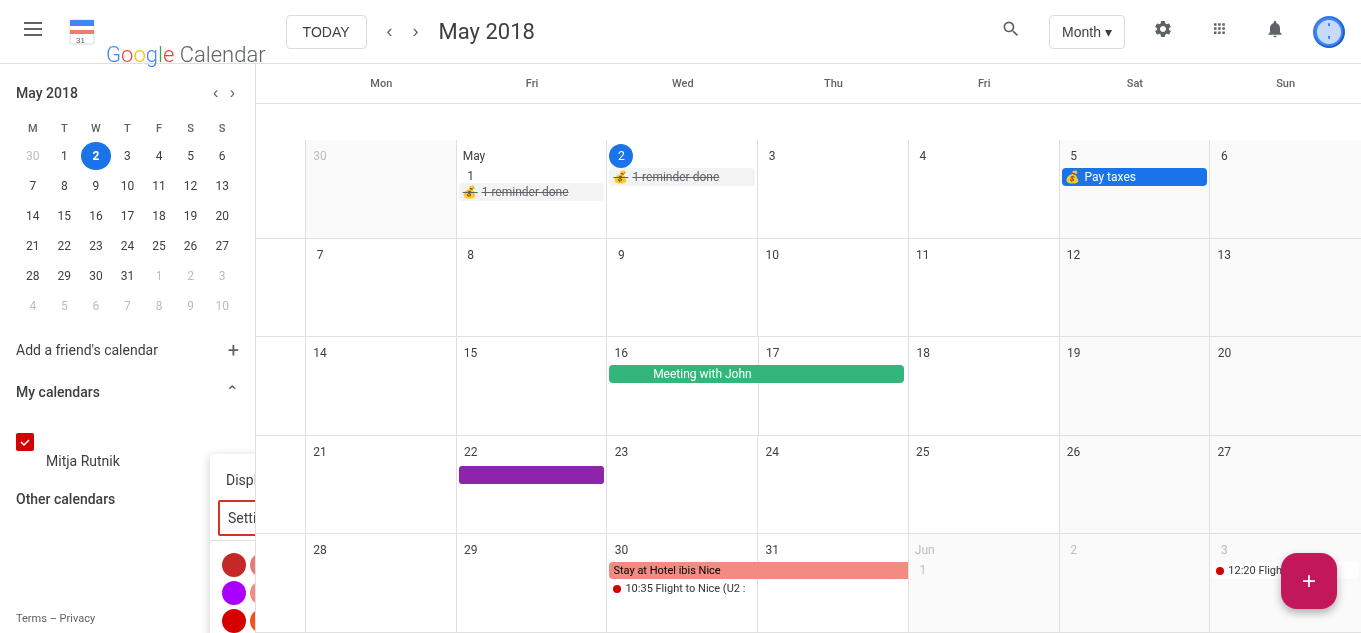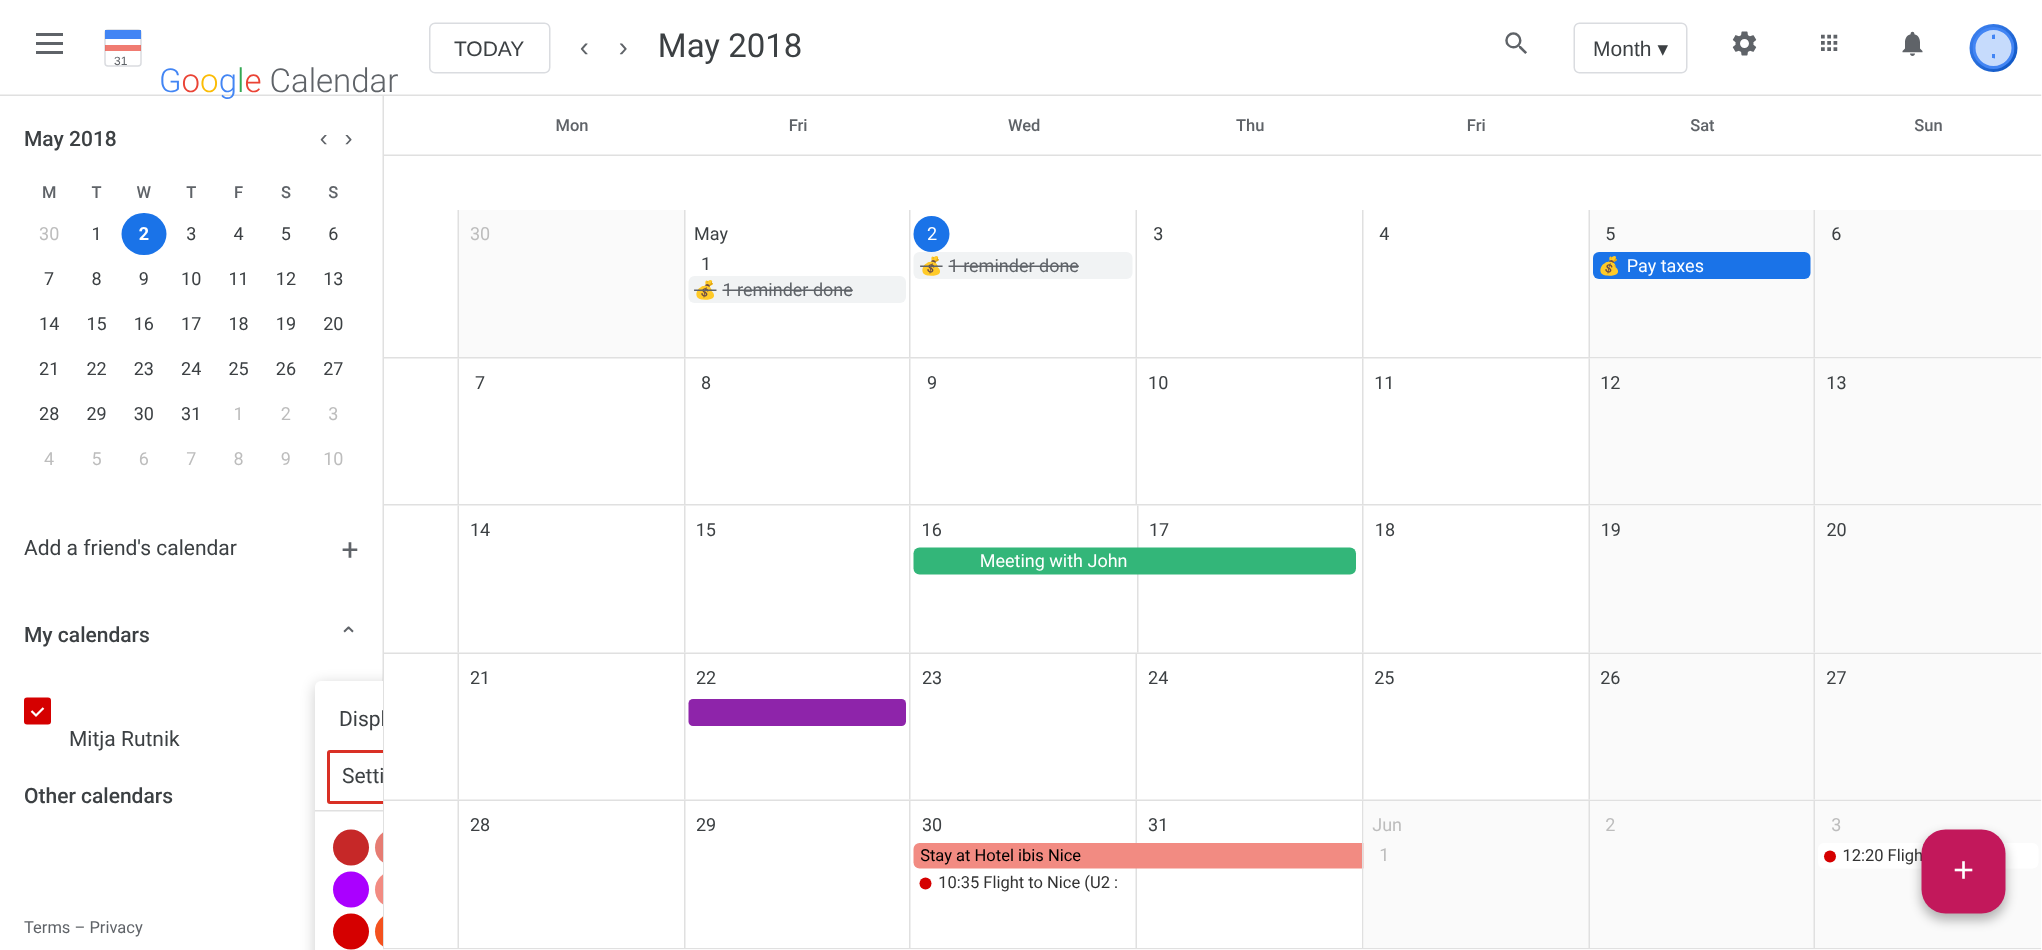--- a/index.html
+++ b/index.html
@@ -38,21 +38,21 @@
     .mini-cal-header { display: flex; align-items: center; justify-content: space-between; margin-bottom: 8px; }
     .mini-cal-title { font-size: 14px; color: #3c4043; font-weight: 500; }
     .mini-nav { background: none; border: none; cursor: pointer; color: #5f6368; font-size: 16px; padding: 4px; border-radius: 50%; }
     .mini-grid { width: 100%; }
     .mini-grid th { text-align: center; font-size: 11px; color: #5f6368; font-weight: 500; width: 32px; height: 24px; }
     .mini-grid td { text-align: center; font-size: 12px; width: 32px; height: 28px; cursor: pointer; border-radius: 50%; color: #3c4043; }
     .mini-grid td.other-month { color: #bdbdbd; }
     .mini-grid td.today { background: #1a73e8; color: #fff; border-radius: 50%; font-weight: 700; }
 
     
-    .add-friend { display: flex; align-items: center; justify-content: space-between; padding: 8px 16px; cursor: pointer; border-radius: 0; margin: 16px 0; }
+    .add-friend { display: flex; align-items: center; justify-content: space-between; padding: 8px 16px; cursor: pointer; border-radius: 0; margin: 0 0; }
     .add-friend-text { font-size: 14px; color: #3c4043; }
     .add-icon { color: #5f6368; font-size: 20px; }
 
     
     .cal-section { padding: 4px 0; }
     .cal-section-header { display: flex; align-items: center; justify-content: space-between; padding: 8px 16px; cursor: pointer; }
     .cal-section-title { font-size: 14px; color: #3c4043; font-weight: 500; }
     .section-toggle { color: #5f6368; font-size: 16px; }
     .cal-item { display: flex; align-items: center; padding: 6px 16px; cursor: pointer; border-radius: 0; position: relative; }
     .cal-checkbox { width: 18px; height: 18px; border-radius: 2px; margin-right: 12px; display: flex; align-items: center; justify-content: center; }

